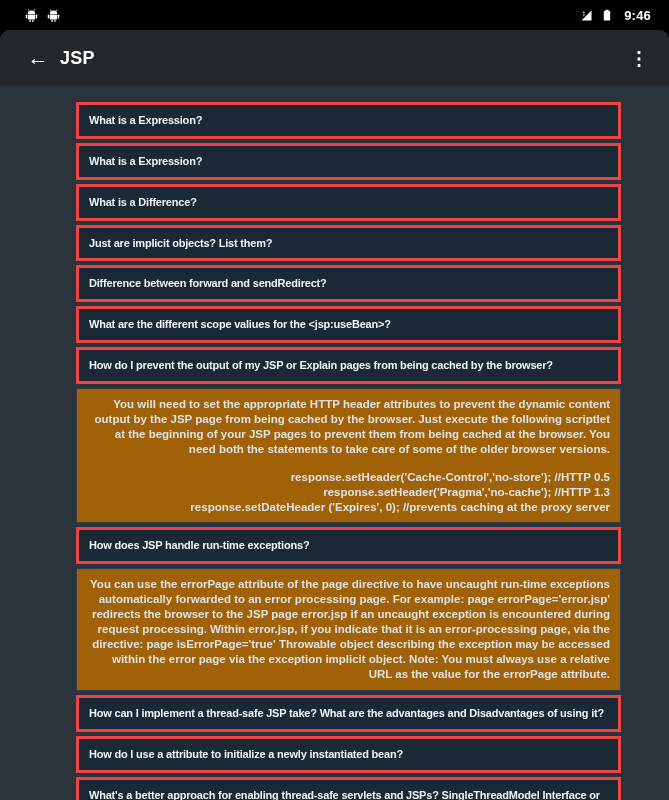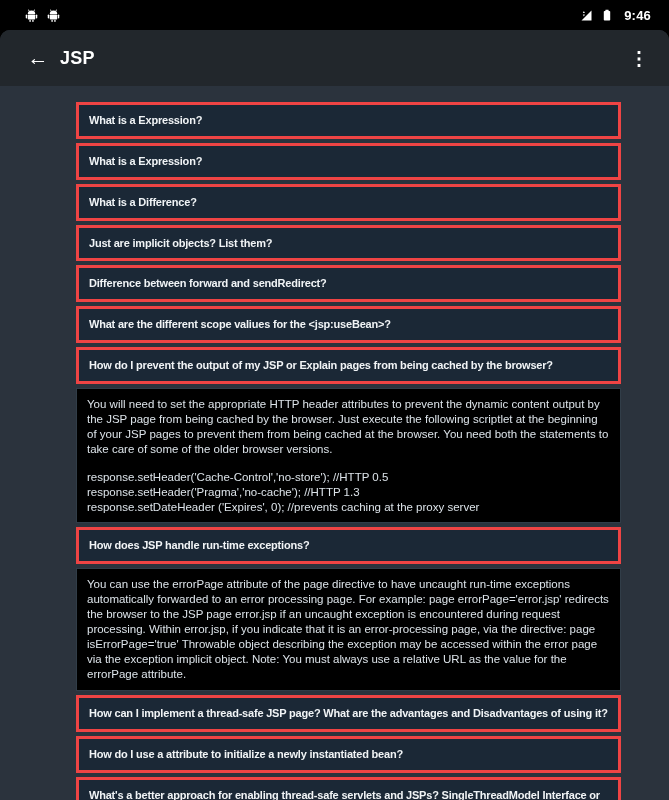--- a/index.html
+++ b/index.html
@@ -48,23 +48,23 @@
   .content {
     height:714px; overflow:hidden;
     padding:16px 48px 0 76px;
   }
   .q-tile {
     background:#1b2836; border:3px solid #ef4444;
     color:#f1f4f6; font-weight:700; font-size:11px; letter-spacing:-0.2px;
     line-height:1.35; padding:8px 10px; margin-bottom:4px; cursor:pointer;
   }
   .a-tile {
-    background:#000000; border:1px solid #313d48;
-    color:#dce3e9; font-weight:400; font-size:11.5px;
-    line-height:1.3; padding:8px 10px; margin-bottom:4px;
+    background:#a16207; border:1px solid #313d48;
+    color:#dce3e9; font-weight:700; font-size:11.5px;
+    line-height:1.3; padding:8px 10px; margin-bottom:4px;text-align:right;
   }
   .a-line { min-height:1px; }
   .a-line.blank { height:13px; }
 </style>
 </head>
 <body>
 
 <div class="status-bar">
   <div class="status-left">
     <svg class="sicon" width="15" height="15" viewBox="0 0 24 24" fill="#ffffff">
@@ -128,18 +128,18 @@
           <div class="a-line">You will need to set the appropriate HTTP header attributes to prevent the dynamic content output by the JSP page from being cached by the browser. Just execute the following scriptlet at the beginning of your JSP pages to prevent them from being cached at the browser. You need both the statements to take care of some of the older browser versions.</div>
           <div class="a-line blank"></div>
           <div class="a-line">response.setHeader('Cache-Control','no-store'); //HTTP 0.5</div>
           <div class="a-line">response.setHeader('Pragma','no-cache'); //HTTP 1.3</div>
           <div class="a-line">response.setDateHeader ('Expires', 0); //prevents caching at the proxy server</div>
         </div>
         <div class="q-tile">How does JSP handle run-time exceptions?</div>
         <div class="a-tile">
           <div class="a-line">You can use the errorPage attribute of the page directive to have uncaught run-time exceptions automatically forwarded to an error processing page. For example: page errorPage='error.jsp' redirects the browser to the JSP page error.jsp if an uncaught exception is encountered during request processing. Within error.jsp, if you indicate that it is an error-processing page, via the directive: page isErrorPage='true' Throwable object describing the exception may be accessed within the error page via the exception implicit object. Note: You must always use a relative URL as the value for the errorPage attribute.</div>
         </div>
-        <div class="q-tile">How can I implement a thread-safe JSP page? What are the advantages and Disadvantages of using it?</div>
+        <div class="q-tile">How can I implement a thread-safe JSP take? What are the advantages and Disadvantages of using it?</div>
         <div class="q-tile">How do I use a attribute to initialize a newly instantiated bean?</div>
         <div class="q-tile">What's a better approach for enabling thread-safe servlets and JSPs? SingleThreadModel Interface or Synchronization?</div>
       </div>
   </div>
 </div>
 
 </body></html>

